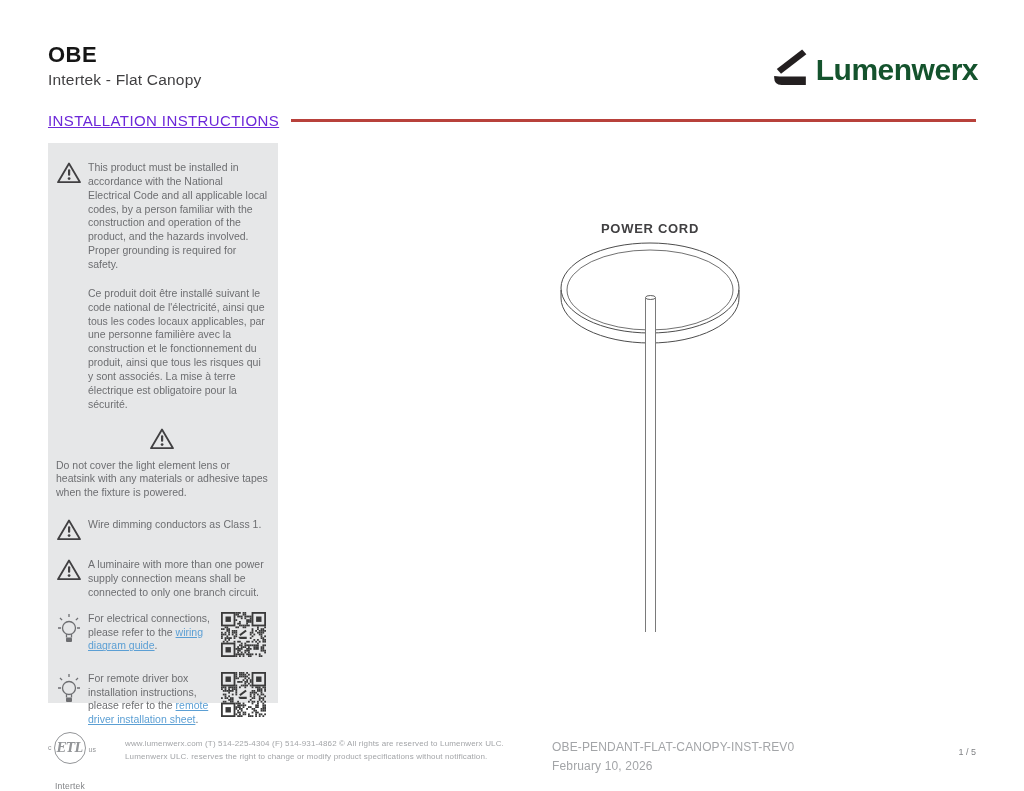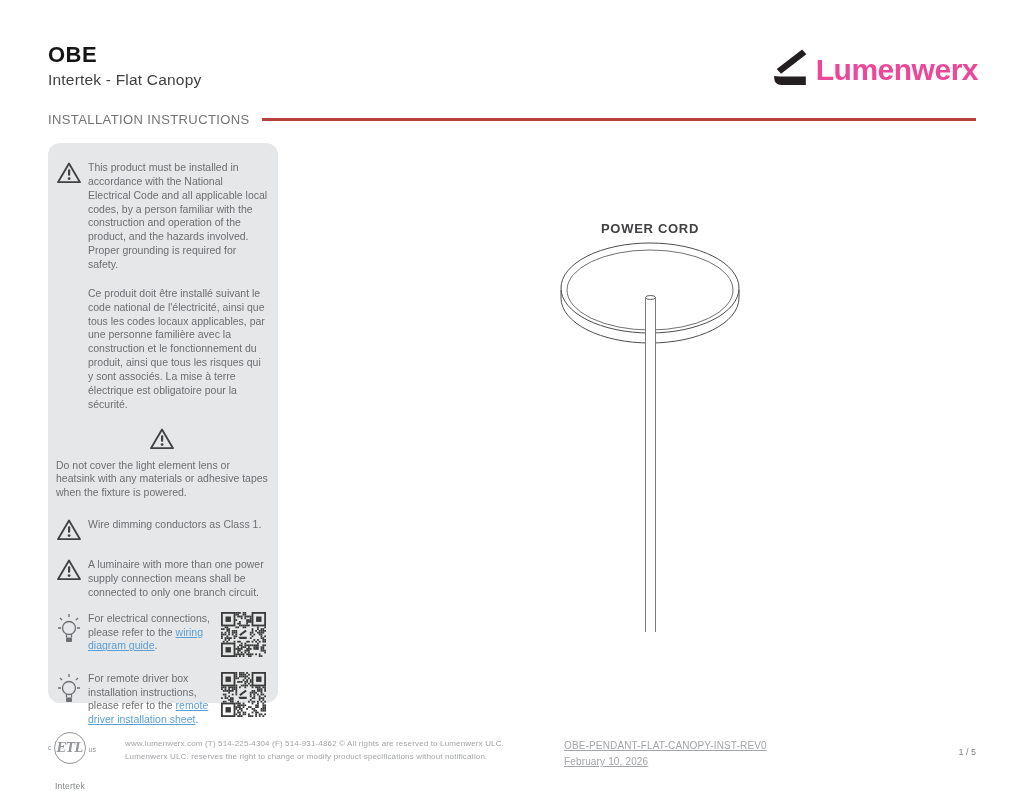--- a/index.html
+++ b/index.html
@@ -6,29 +6,29 @@
   html,body { background:#ffffff; }
   .page {
     position:relative; width:1024px; height:791px; background:#ffffff;
     font-family:"Liberation Sans", sans-serif; overflow:hidden;
   }
   
   .header-left { position:absolute; left:48px; top:42px; }
   .product-title { font-size:22px; font-weight:bold; color:#161616; letter-spacing:.5px; }
   .product-subtitle { font-size:15.5px; color:#414042; margin-top:3px; letter-spacing:.2px; }
   .brand { position:absolute; right:46px; top:48px; display:flex; align-items:center; gap:7px; }
-  .brand-name { font-size:30px; font-weight:bold; color:#ec4899; letter-spacing:-0.5px; }
+  .brand-name { font-size:30px; font-weight:bold; color:#14532d; letter-spacing:-0.5px; }
   
   .section-header { position:absolute; left:48px; top:112px; width:928px; display:flex; align-items:center; gap:12px; }
-  .section-title { font-size:13px; color:#737373; letter-spacing:.4px; white-space:nowrap; }
+  .section-title { font-size:15px; color:#6d28d9; letter-spacing:.4px; white-space:nowrap;text-decoration:underline; }
   .red-rule { flex:1; height:3px; background:#b8413b; }
   
   .panel {
     position:absolute; left:48px; top:143px; width:230px; height:560px;
-    background:#e6e7e8; padding:18px 10px 0 8px;border-radius:12px;
+    background:#e6e7e8; padding:18px 10px 0 8px;
   }
   .panel-item { display:flex; gap:6px; margin-bottom:15px; color:#6d6e71; font-size:10.5px; line-height:1.32; }
   .panel-item .icon { flex:0 0 26px; display:flex; justify-content:center; align-items:flex-start; }
   .panel-item p { margin:0; }
   .panel-item.no-icon { padding-left:32px; }
   .panel-item.tip { position:relative; padding-right:52px; min-height:50px; }
   .panel-item.tip .qr { position:absolute; right:2px; top:0; width:45px; height:45px; display:block; }
   .link { color:#5b9fd4; text-decoration:underline; cursor:pointer; }
   
   .diagram-label {
@@ -41,21 +41,21 @@
   .etl-circle {
     position:relative; width:32px; height:32px; margin:10px auto;
     border:1.6px solid #939598; border-radius:50%;
     display:flex; align-items:center; justify-content:center;
   }
   .etl-text { font-family:"DejaVu Serif", serif; font-style:italic; font-weight:bold; font-size:12px; color:#939598; }
   .etl-c  { position:absolute; left:-7px; top:11px; font-size:7px; }
   .etl-us { position:absolute; right:-11px; top:13px; font-size:7px; }
   .etl-intertek { margin-top:17px; font-size:8.5px; color:#808285; letter-spacing:.2px; }
   .footer-contact { position:absolute; left:125px; top:738px; font-size:8px; color:#a3a5a8; line-height:1.6; letter-spacing:.15px; }
-  .footer-doc { position:absolute; left:564px; top:738px; font-size:10px; color:#a3a5a8; line-height:1.6; letter-spacing:.15px;text-decoration:underline; }
+  .footer-doc { position:absolute; left:552px; top:738px; font-size:12px; color:#a3a5a8; line-height:1.6; letter-spacing:.15px; }
   .footer-page { position:absolute; right:48px; top:747px; font-size:9px; color:#808285; }
 </style>
 </head>
 <body>
 
 <div class="page">
 
   <div class="header-left">
     <div class="product-title">OBE</div>
     <div class="product-subtitle">Intertek - Flat Canopy</div>

